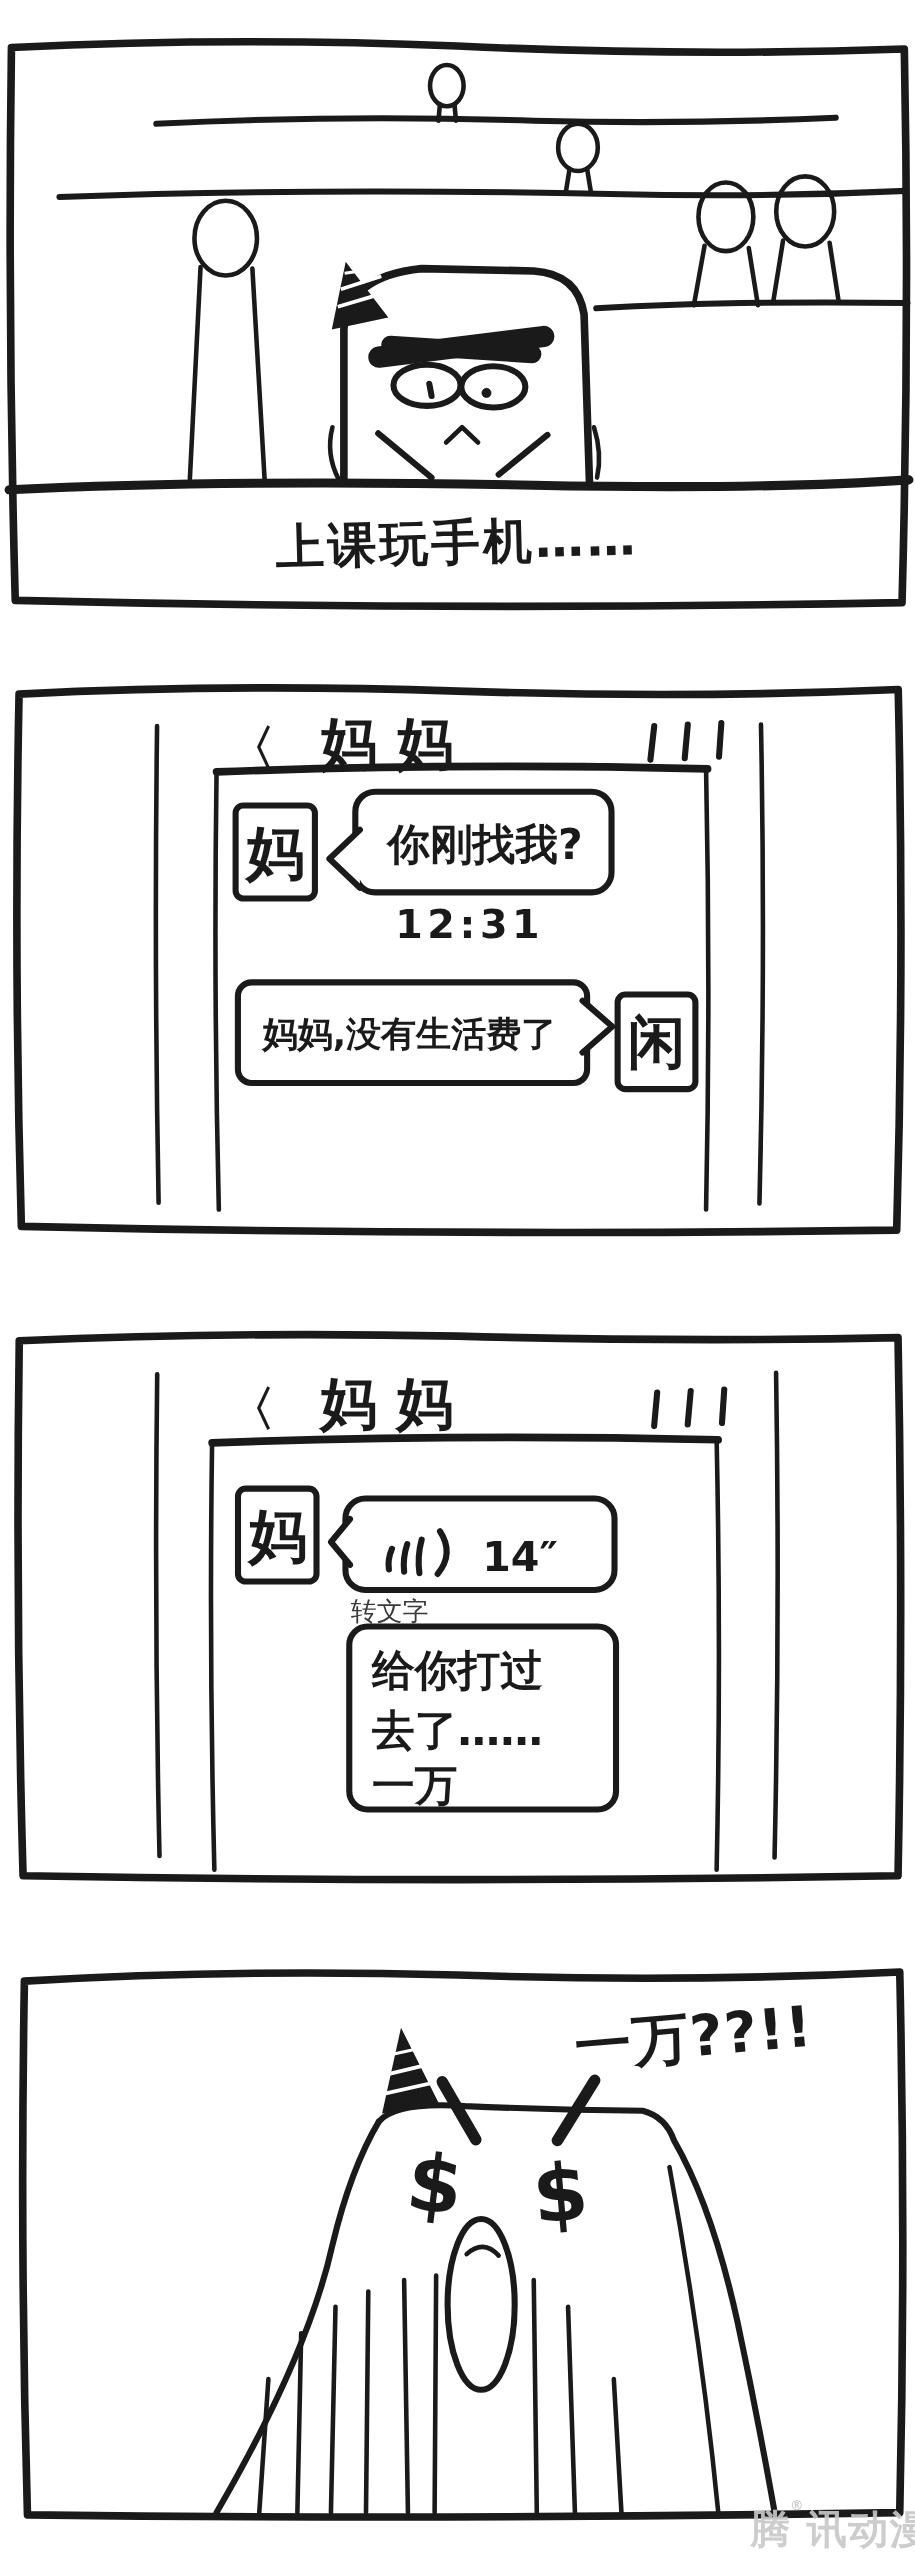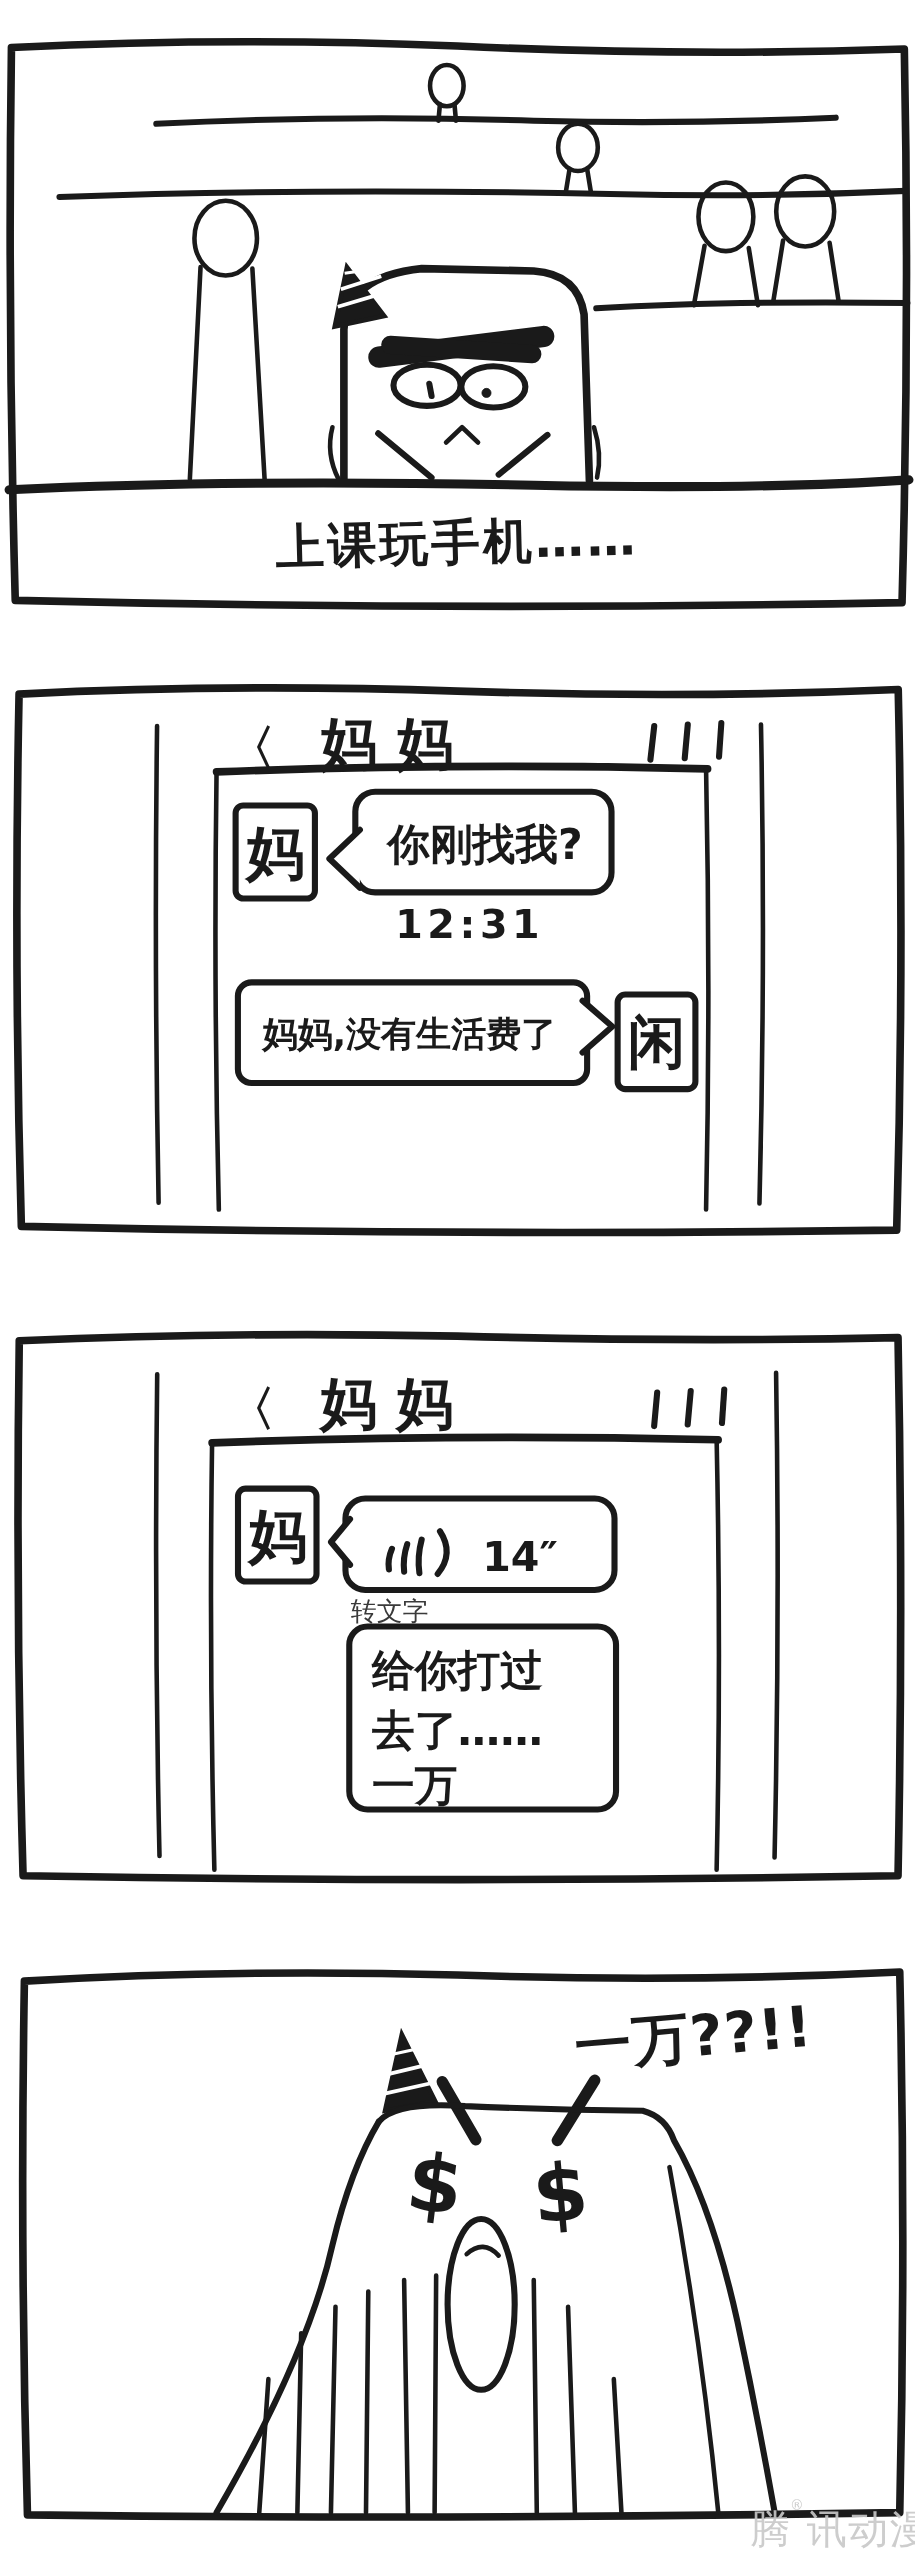--- a/index.html
+++ b/index.html
@@ -5,21 +5,21 @@
   html,body{margin:0;padding:0;background:#ffffff;}
   #page{position:relative;width:915px;height:2576px;background:#ffffff;overflow:hidden;
         font-family:"DejaVu Sans",sans-serif;}
   svg{position:absolute;left:0;display:block;}
   svg text{font-family:"DejaVu Sans",sans-serif;font-weight:bold;fill:#1a1a1a;}
   .ink{stroke:#1a1a1a;fill:none;stroke-linecap:round;stroke-linejoin:round;}
   .w1{stroke-width:6;} .w2{stroke-width:8;} .w3{stroke-width:10;} .w4{stroke-width:12;}
   .fillink{fill:#1a1a1a;stroke:#1a1a1a;}
   .white{fill:#ffffff;}
   #watermark{position:absolute;left:750px;top:2507px;width:165px;
-             font-weight:400;font-size:40px;letter-spacing:1.5px;color:#c8c8c8;
+             font-weight:700;font-size:40px;letter-spacing:1.5px;color:#c8c8c8;
              opacity:.9;white-space:nowrap;line-height:1.1;}
   #watermark sup{font-size:13.7px;position:relative;top:-18.3px;left:-1.5px;}
   .transcribe{font-weight:400 !important;fill:#3a3a3a !important;}
 </style>
 </head>
 <body>
 
 <div id="page">
 
   <svg viewBox="0 0 1200 840" width="915" height="641" style="top:0" xmlns="http://www.w3.org/2000/svg">

